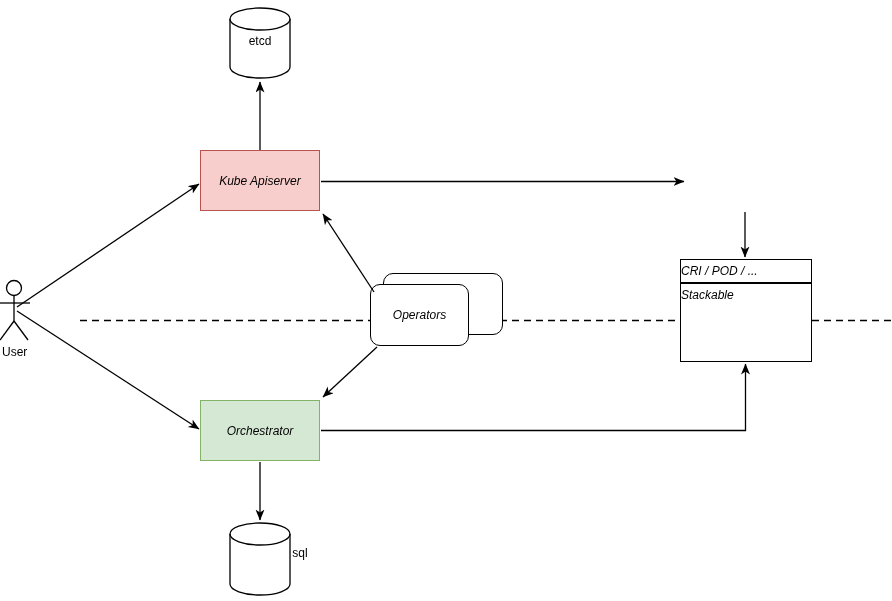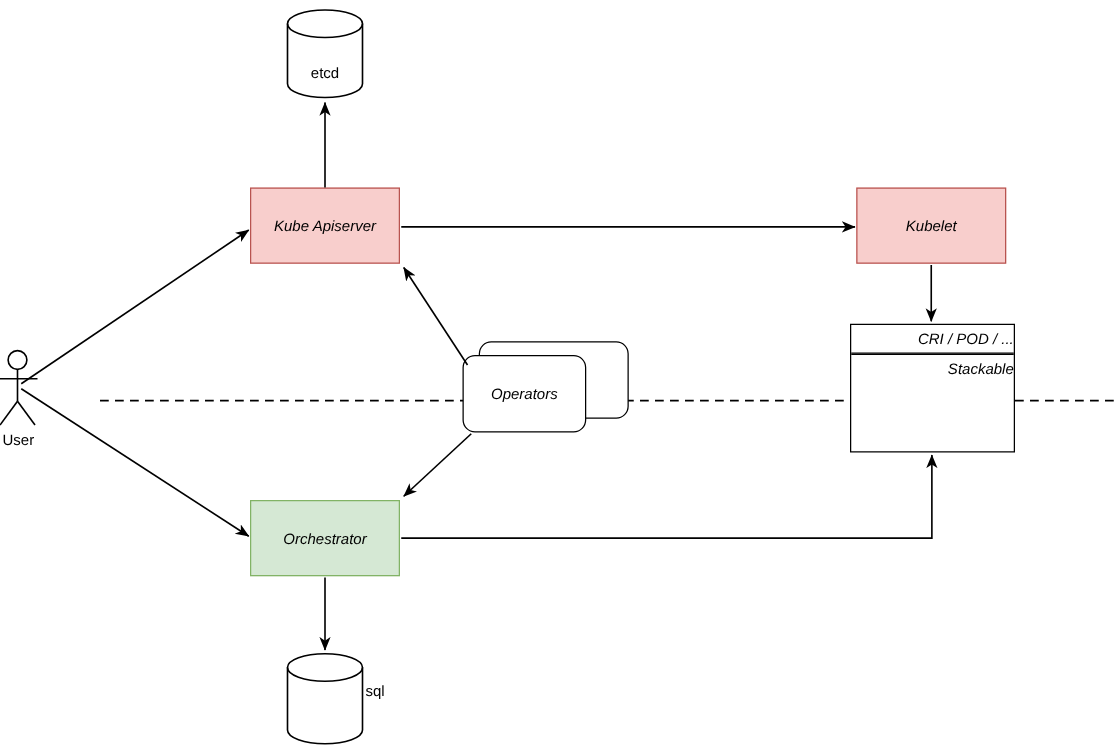--- a/index.html
+++ b/index.html
@@ -25,26 +25,26 @@
   #kube-apiserver{left:200px;top:150px;width:120px;height:61px;}
   #kubelet{left:685px;top:150px;width:120px;height:61px;}
   #orchestrator{left:200px;top:400px;width:120px;height:61px;}
   #operators-back{left:383px;top:273px;width:120px;height:62px;background:#fff;border:1.3px solid #000;border-radius:10px;}
   #operators-front{left:370px;top:284px;width:99px;height:62px;background:#fff;border:1.3px solid #000;border-radius:10px;}
   #cri-box{
     left:680px;top:259px;width:132px;height:103px;
     background:#fff;border:1.3px solid #000;
     display:flex;flex-direction:column;align-items:stretch;justify-content:flex-start;
   }
-  .cri-row{display:flex;align-items:center;justify-content:flex-end;box-sizing:border-box;}
+  .cri-row{display:flex;align-items:center;justify-content:flex-start;box-sizing:border-box;}
   .cri-header{height:23px;border-bottom:1.3px solid #000;}
   .cri-body{flex:1;}
   .cri-footer{height:22px;border-top:1.3px solid #000;}
   .free-label{position:absolute;z-index:1;}
-  #etcd-label{left:230px;top:34px;width:60px;text-align:center;margin-top:17px;}
+  #etcd-label{left:230px;top:34px;width:60px;text-align:center;}
   #sql-label{left:230px;top:546px;width:60px;text-align:center;padding-left:40px;}
   #user-label{left:2px;top:345px;width:44px;text-align:left;}
 </style>
 </head>
 <body>
 
 <div class="canvas">
 
   <svg class="layer under">
 
@@ -66,23 +66,20 @@
       <line x1="-2" y1="303" x2="30" y2="303"></line>
       <line x1="14" y1="321" x2="0" y2="340"></line>
       <line x1="14" y1="321" x2="28" y2="340"></line>
     </g>
   </svg>
 
   <div class="node red-node" id="kube-apiserver">
     <span>Kube Apiserver</span>
   </div>
 
-  <div class="node red-node" id="kubelet">
-    <span>Kubelet</span>
-  </div>
 
   <div class="node" id="operators-back"></div>
   <div class="node" id="operators-front">
     <span>Operators</span>
   </div>
 
   <div class="node" id="cri-box">
     <div class="cri-row cri-header">
       <span>CRI / POD / ...</span>
     </div>

